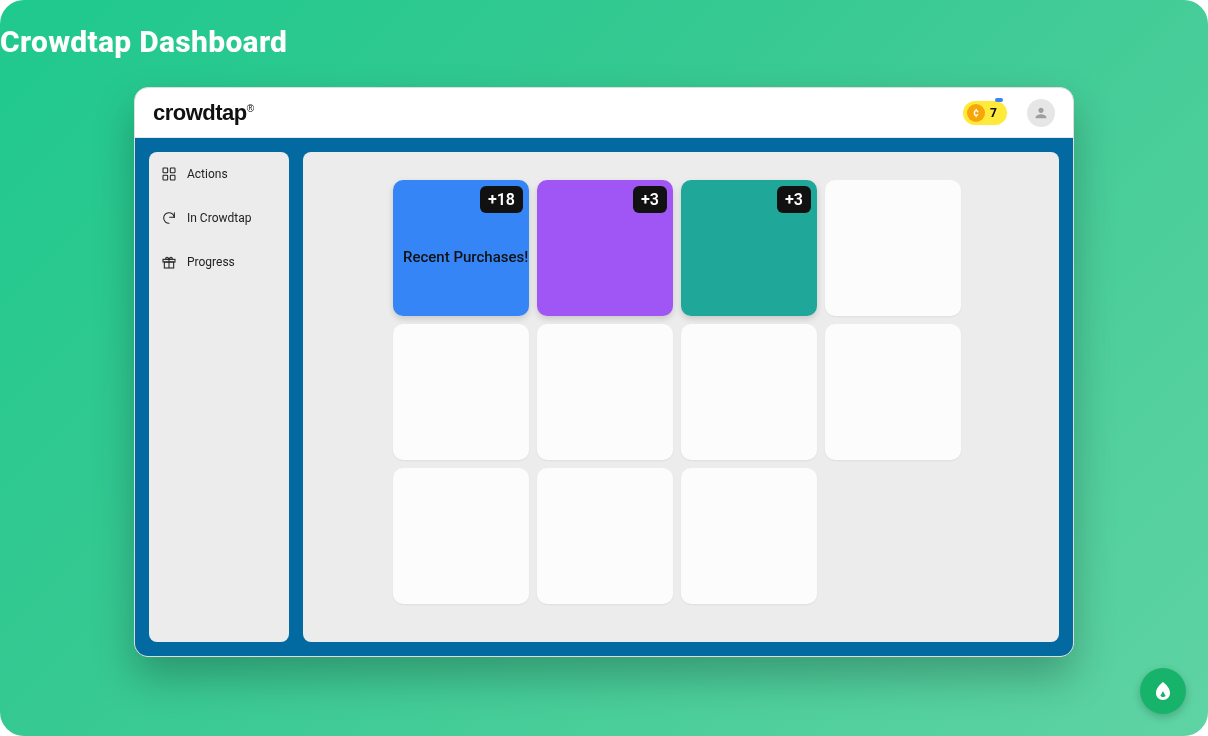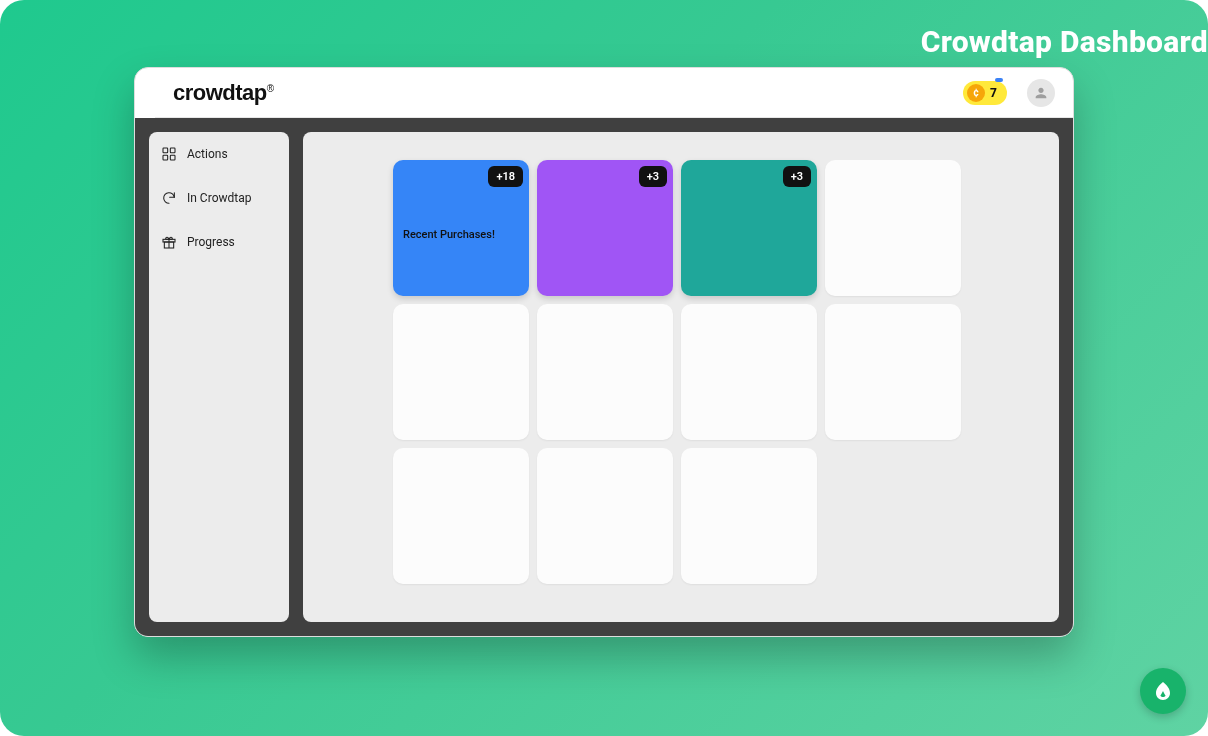--- a/index.html
+++ b/index.html
@@ -15,22 +15,22 @@
     height: 736px;
     background: linear-gradient(135deg, #1fc98e 0%, #37c992 40%, #5fd3a3 100%);
     border-radius: 24px;
     position: relative;
     padding-top: 24px;
   }
   .page-title {
     color: #fff;
     font-size: 30px;
     font-weight: 800;
-    text-align: right;
-    margin-bottom: 8px;
+    text-align: left;
+    margin-bottom: 28px;
     letter-spacing: 0.3px;
   }
   .window {
     width: 940px;
     height: 570px;
     margin: 0 auto;
     background: #fff;
     border-radius: 14px;
     box-shadow: 0 20px 40px rgba(0,0,0,0.25);
     display: flex;
@@ -39,21 +39,20 @@
     border: 1px solid #ddd;
   }
   
   .topbar {
     height: 50px;
     border-bottom: 1px solid #e7e7e7;
     display: flex;
     align-items: center;
     padding: 0 18px;
     gap: 10px;
-    margin-left: 20px;
   }
   .logo {
     font-size: 22px;
     font-weight: 800;
     color: #111;
     letter-spacing: -0.5px;
     font-family: Arial, sans-serif;
   }
   .logo .reg { font-size: 10px; vertical-align: super; font-weight: 400; }
   .spacer { flex: 1; }
@@ -86,21 +85,21 @@
     width: 28px; height:28px; border-radius:50%;
     background:#e6e6e6;
     display:flex;align-items:center;justify-content:center;
     margin-left:10px;
   }
   .avatar svg{width:16px;height:16px;fill:#9e9e9e;}
   
   .body {
     flex:1;
     display:flex;
-    background:#404040;
+    background:#0369a1;
     padding:14px;
     gap:14px;
   }
   .sidebar {
     width: 140px;
     background:#ececec;
     border-radius:8px;
     padding: 14px 6px;
     display:flex;
     flex-direction:column;
@@ -138,30 +137,30 @@
     box-shadow: 0 1px 2px rgba(0,0,0,0.06);
     position:relative;
     cursor:pointer;
   }
   .tile.colored { box-shadow: 0 3px 6px rgba(0,0,0,0.15); }
   .badge {
     position:absolute;
     top:6px; right:6px;
     background:#111;
     color:#fff;
-    font-size:11px;
+    font-size:16px;
     font-weight:600;
     padding:4px 8px;
     border-radius:6px;
   }
   .tile-label{
     position:absolute;
     left:10px;
     top:68px;
-    font-size:11px;
+    font-size:15px;
     color:#111;
     font-weight:500;
   }
   .corner-badge{
     position:absolute;
     right:22px;
     bottom:22px;
     width:46px;height:46px;border-radius:50%;
     background:#18b36b;
     display:flex;align-items:center;justify-content:center;

